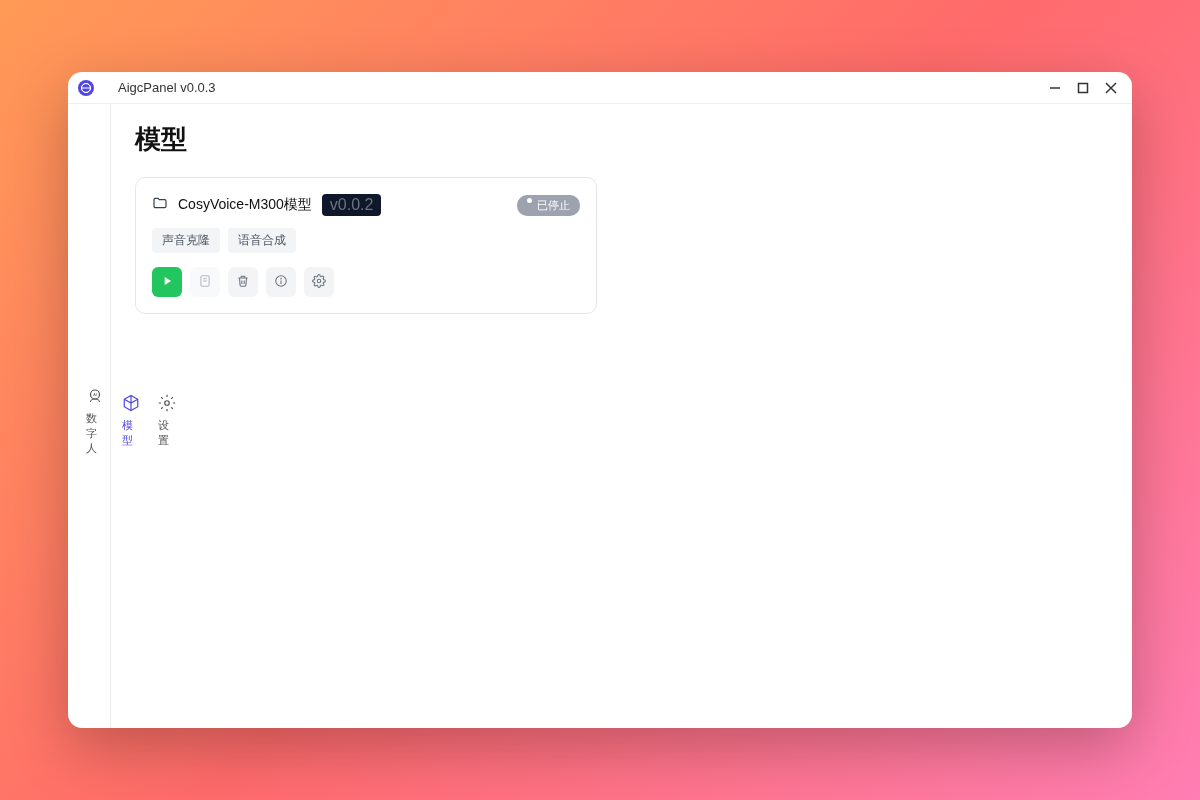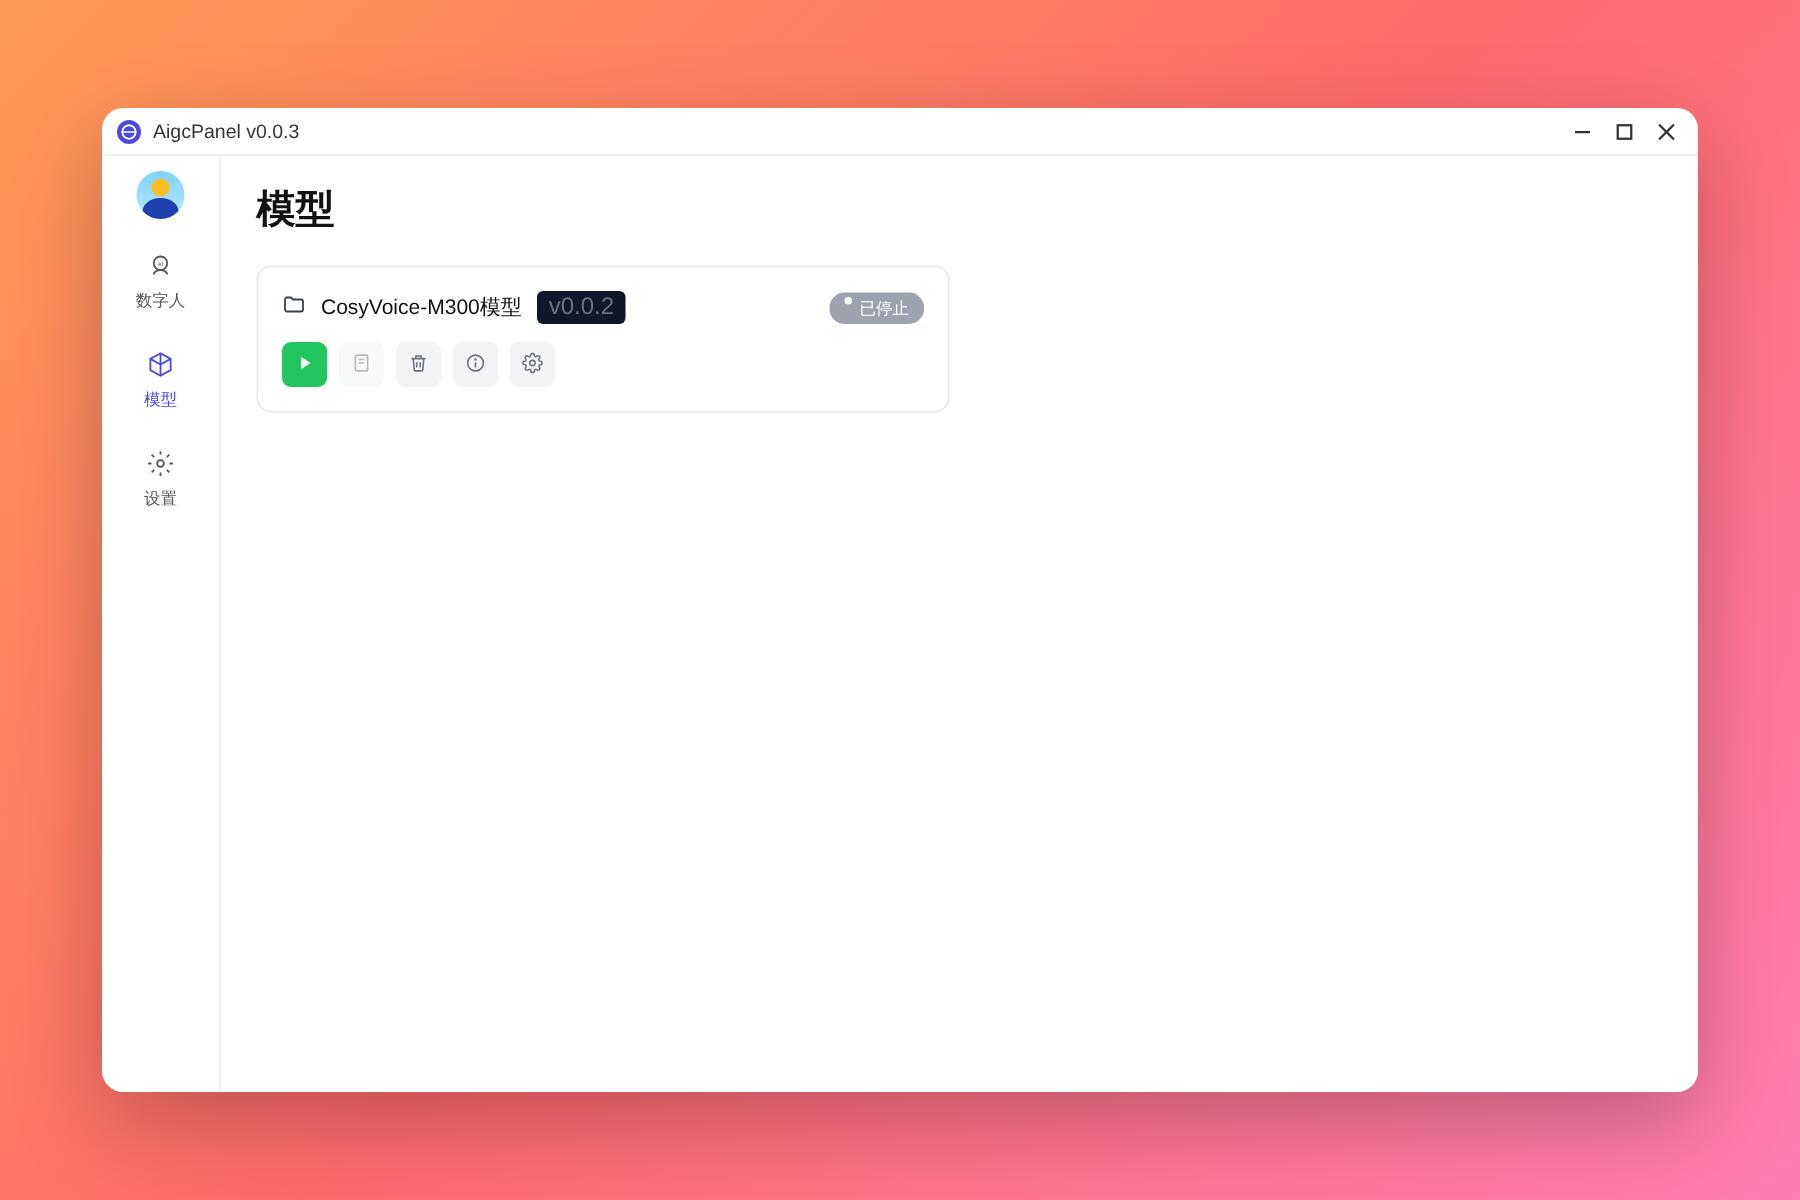--- a/index.html
+++ b/index.html
@@ -16,33 +16,33 @@
       box-shadow: 0 20px 60px rgba(0,0,0,0.25);
       display: flex; flex-direction: column;
       overflow: hidden;
     }
     .titlebar {
       height: 32px;
       border-bottom: 1px solid #eee;
       display: flex; align-items: center; justify-content: space-between;
       padding: 0 10px;
     }
-    .titlebar-left { display: flex; align-items: center; gap: 8px; font-size: 13px; color: #333; }
+    .titlebar-left { display: flex; align-items: center; gap: 24px; font-size: 13px; color: #333; }
     .app-logo {
       width: 16px; height: 16px; border-radius: 50%;
       background: #4f46e5; display: flex; align-items: center; justify-content: center;
     }
     .app-logo svg { width: 12px; height: 12px; }
     .titlebar-right { display: flex; gap: 6px; }
     .window-btn { width: 22px; height: 22px; display: flex; align-items: center; justify-content: center; color: #333; }
     .window-btn svg { width: 12px; height: 12px; }
     .content { flex: 1; display: flex; }
     .sidebar {
-      width: 79px; border-right: 1px solid #eee;
-      display: flex; flex-direction: column; align-items: center;
+      width: 43px; border-right: 1px solid #eee;
+      display: flex; flex-direction: row; align-items: center;
       padding-top: 10px; gap: 18px;
     }
     .avatar {
       width: 32px; height: 32px; border-radius: 50%;
       background: linear-gradient(180deg, #7dd3fc 0%, #bae6fd 100%);
       position: relative; overflow: hidden;
     }
     .avatar::before {
       content: ''; position: absolute; top: 5px; left: 50%; transform: translateX(-50%);
       width: 12px; height: 12px; border-radius: 50%; background: #fbbf24;
@@ -179,20 +179,24 @@
               </svg>
           </span>
           <span class="model-name">CosyVoice-M300模型</span>
           <span class="version-badge">v0.0.2</span>
           <span class="status-badge">
             <span class="status-dot"></span>
             <span>已停止</span>
           </span>
         </div>
 
+        <div class="tags">
+          <span class="tag">声音克隆</span>
+          <span class="tag">语音合成</span>
+        </div>
 
         <div class="actions">
           <button class="action-btn primary">
             <span>
               <svg viewBox="0 0 24 24" fill="currentColor">
                   <path d="M8 5v14l11-7z"></path>
                 </svg>
             </span>
           </button>
           <button class="action-btn disabled">

